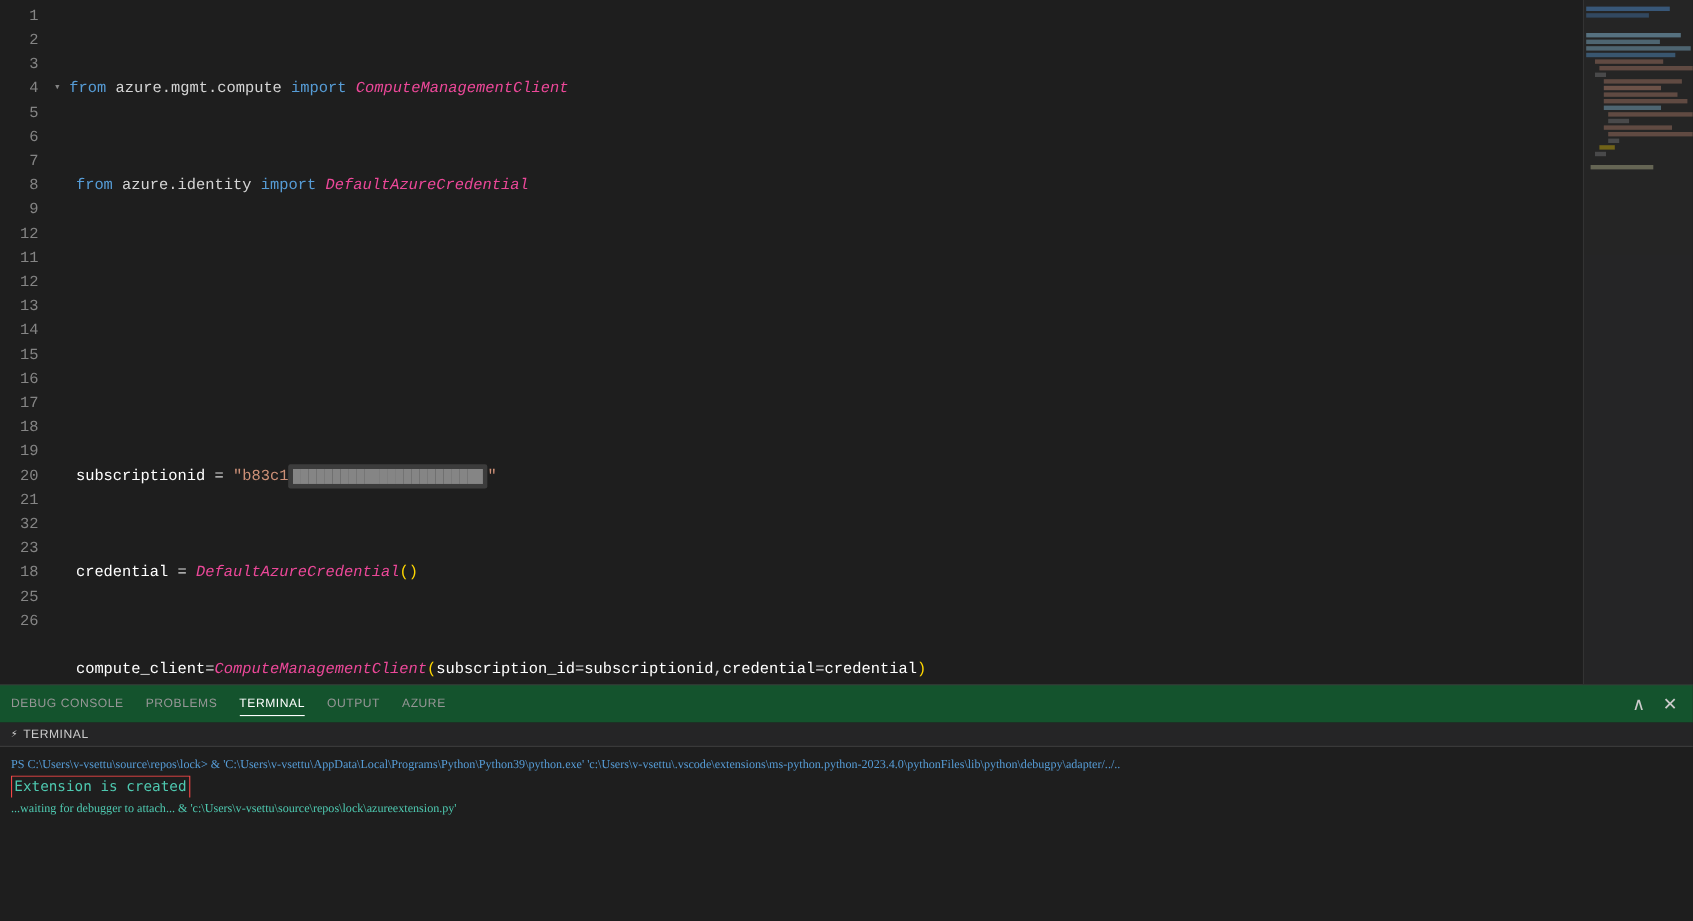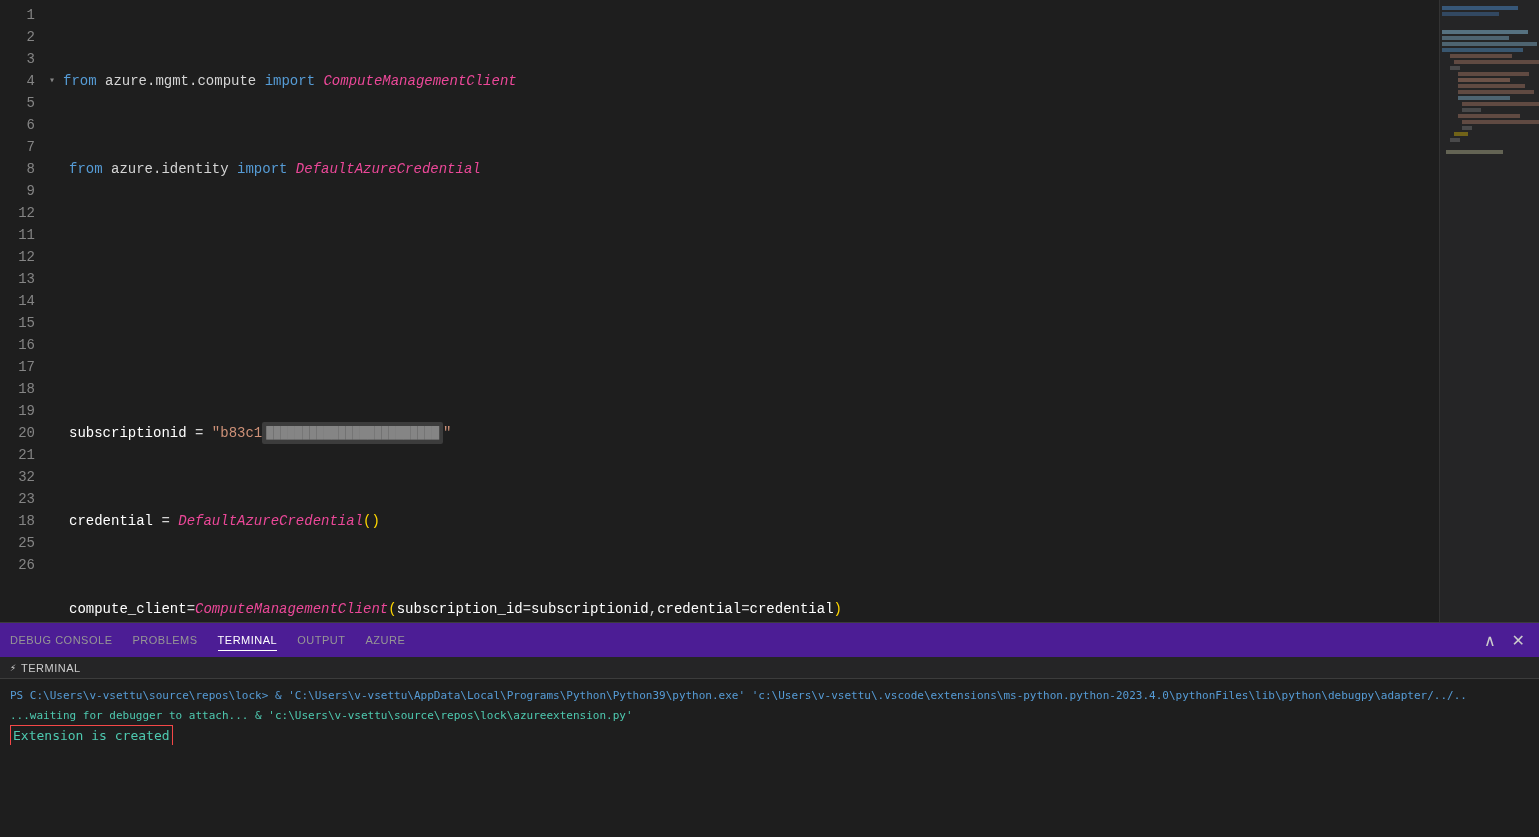--- a/index.html
+++ b/index.html
@@ -86,21 +86,21 @@
     }
     .minimap-content {
       width: 100%;
       height: 100%;
       background: linear-gradient(to bottom, #2d2d2d 0%, #252526 100%);
       opacity: 0.7;
     }
 
     
     .panel-tabs {
-      background: #4c1d95;
+      background: #14532d;
       border-top: 1px solid #3c3c3c;
       display: flex;
       align-items: center;
       height: 35px;
       padding: 16px 10px;
       gap: 20px;
     }
 
     .panel-tab {
       color: #969696;
@@ -179,20 +179,21 @@
       line-height: 20px;
       height: 20px;
       white-space: nowrap;
       overflow: hidden;
       text-overflow: ellipsis;
     }
 
     .terminal-scrambled {
       color: #569cd6;
       font-size: 12px;
+      font-family: Liberation Serif, serif;
     }
 
     .terminal-prompt {
       color: #cccccc;
     }
   </style>
 </head>
 <body>
 
 <div class="editor-area">
@@ -342,19 +343,19 @@
 <div class="terminal-area">
   <div class="terminal-header">
     <span class="terminal-header-icon">⚡</span>
     <span class="terminal-header-text">TERMINAL</span>
   </div>
   <div class="terminal-content">
     <div class="terminal-line">
       <span class="terminal-scrambled" style="color:#569cd6; font-size:11px;">PS C:\Users\v-vsettu\source\repos\lock&gt; &amp; 'C:\Users\v-vsettu\AppData\Local\Programs\Python\Python39\python.exe' 'c:\Users\v-vsettu\.vscode\extensions\ms-python.python-2023.4.0\pythonFiles\lib\python\debugpy\adapter/../..</span>
     </div>
     <div class="terminal-line">
+      <span style="color:#4ec9b0; border: 1px solid #f44747; padding: 0 2px; display:inline-block;">Extension is created</span>
+    </div>
+    <div class="terminal-line">
       <span class="terminal-scrambled" style="color:#4ec9b0; font-size:11px;">...waiting for debugger to attach... &amp; 'c:\Users\v-vsettu\source\repos\lock\azureextension.py'</span>
     </div>
-    <div class="terminal-line">
-      <span style="color:#4ec9b0; border: 1px solid #f44747; padding: 0 2px; display:inline-block;">Extension is created</span>
-    </div>
   </div>
 </div>
 
 </body></html>

